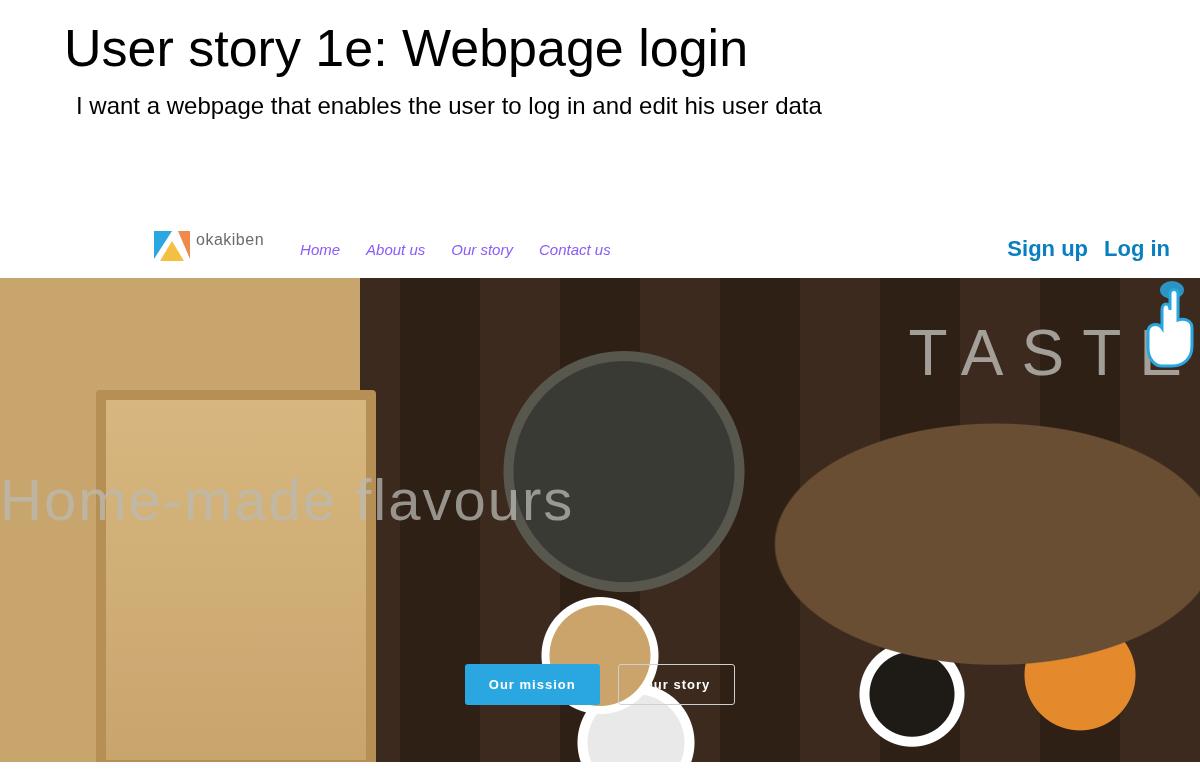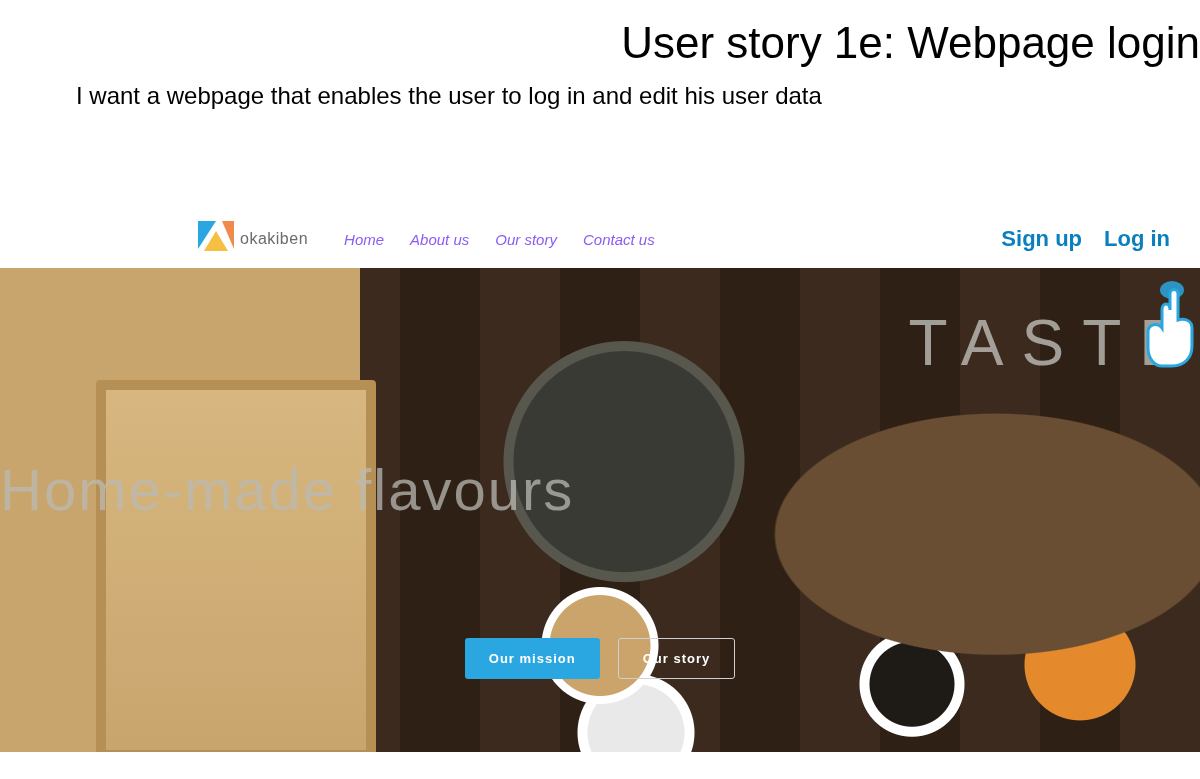--- a/index.html
+++ b/index.html
@@ -5,47 +5,44 @@
   * { box-sizing: border-box; margin: 0; padding: 0; }
   body {
     width: 1200px;
     height: 779px;
     font-family: "Segoe UI", Arial, sans-serif;
     background: #fff;
     overflow: hidden;
     position: relative;
   }
   .slide-title {
-    font-size: 44px;
+    font-size: 52px;
     font-weight: 400;
     color: #000;
     margin: 18px 0 14px 64px;
-    text-align: right;
   }
   .slide-desc {
     font-size: 24px;
     font-weight: 400;
     color: #000;
     margin: 9px 0 100px 76px;
   }
 
   
   .site-header {
     display: flex;
     align-items: center;
     padding: 0 22px;
     margin-left: 132px;
     height: 58px;
     width: 1060px;
   }
   .logo-wrap {
     display: flex;
-    align-items: center;
     gap: 6px;
-    margin-left: 44px;
   }
   .logo-mark {
     width: 36px; height: 36px;
     position: relative;
   }
   .logo-mark svg { width: 100%; height: 100%; }
   .brand-name {
     font-size: 16px;
     color: #6b6b6b;
     letter-spacing: 0.5px;
@@ -58,21 +55,21 @@
   .nav a {
     font-size: 15px;
     color: #8b5cf6;
     text-decoration: none;
     cursor: pointer;
     font-style: italic;
   }
   .auth {
     margin-left: auto;
     display: flex;
-    gap: 22px;
+    gap: 16px;
   }
   .auth a {
     font-size: 22px;
     font-weight: 700;
     color: #0a7fbf;
     text-decoration: none;
     cursor: pointer;
   }
 
   
@@ -115,21 +112,21 @@
     position: absolute;
     top: 188px; left: 0; right: 0;
     text-align: left;
     font-size: 58px;
     font-weight: 300;
     letter-spacing: 2px;
     color: rgba(185,185,180,0.75);
   }
   .hero-buttons {
     position: absolute;
-    top: 370px; left: 0; right: 0;
+    top: 386px; left: 0; right: 0;
     display: flex;
     justify-content: center;
     gap: 18px;
   }
   .btn {
     font-size: 13px;
     font-weight: 600;
     letter-spacing: 1px;
     padding: 12px 24px;
     border-radius: 3px;

